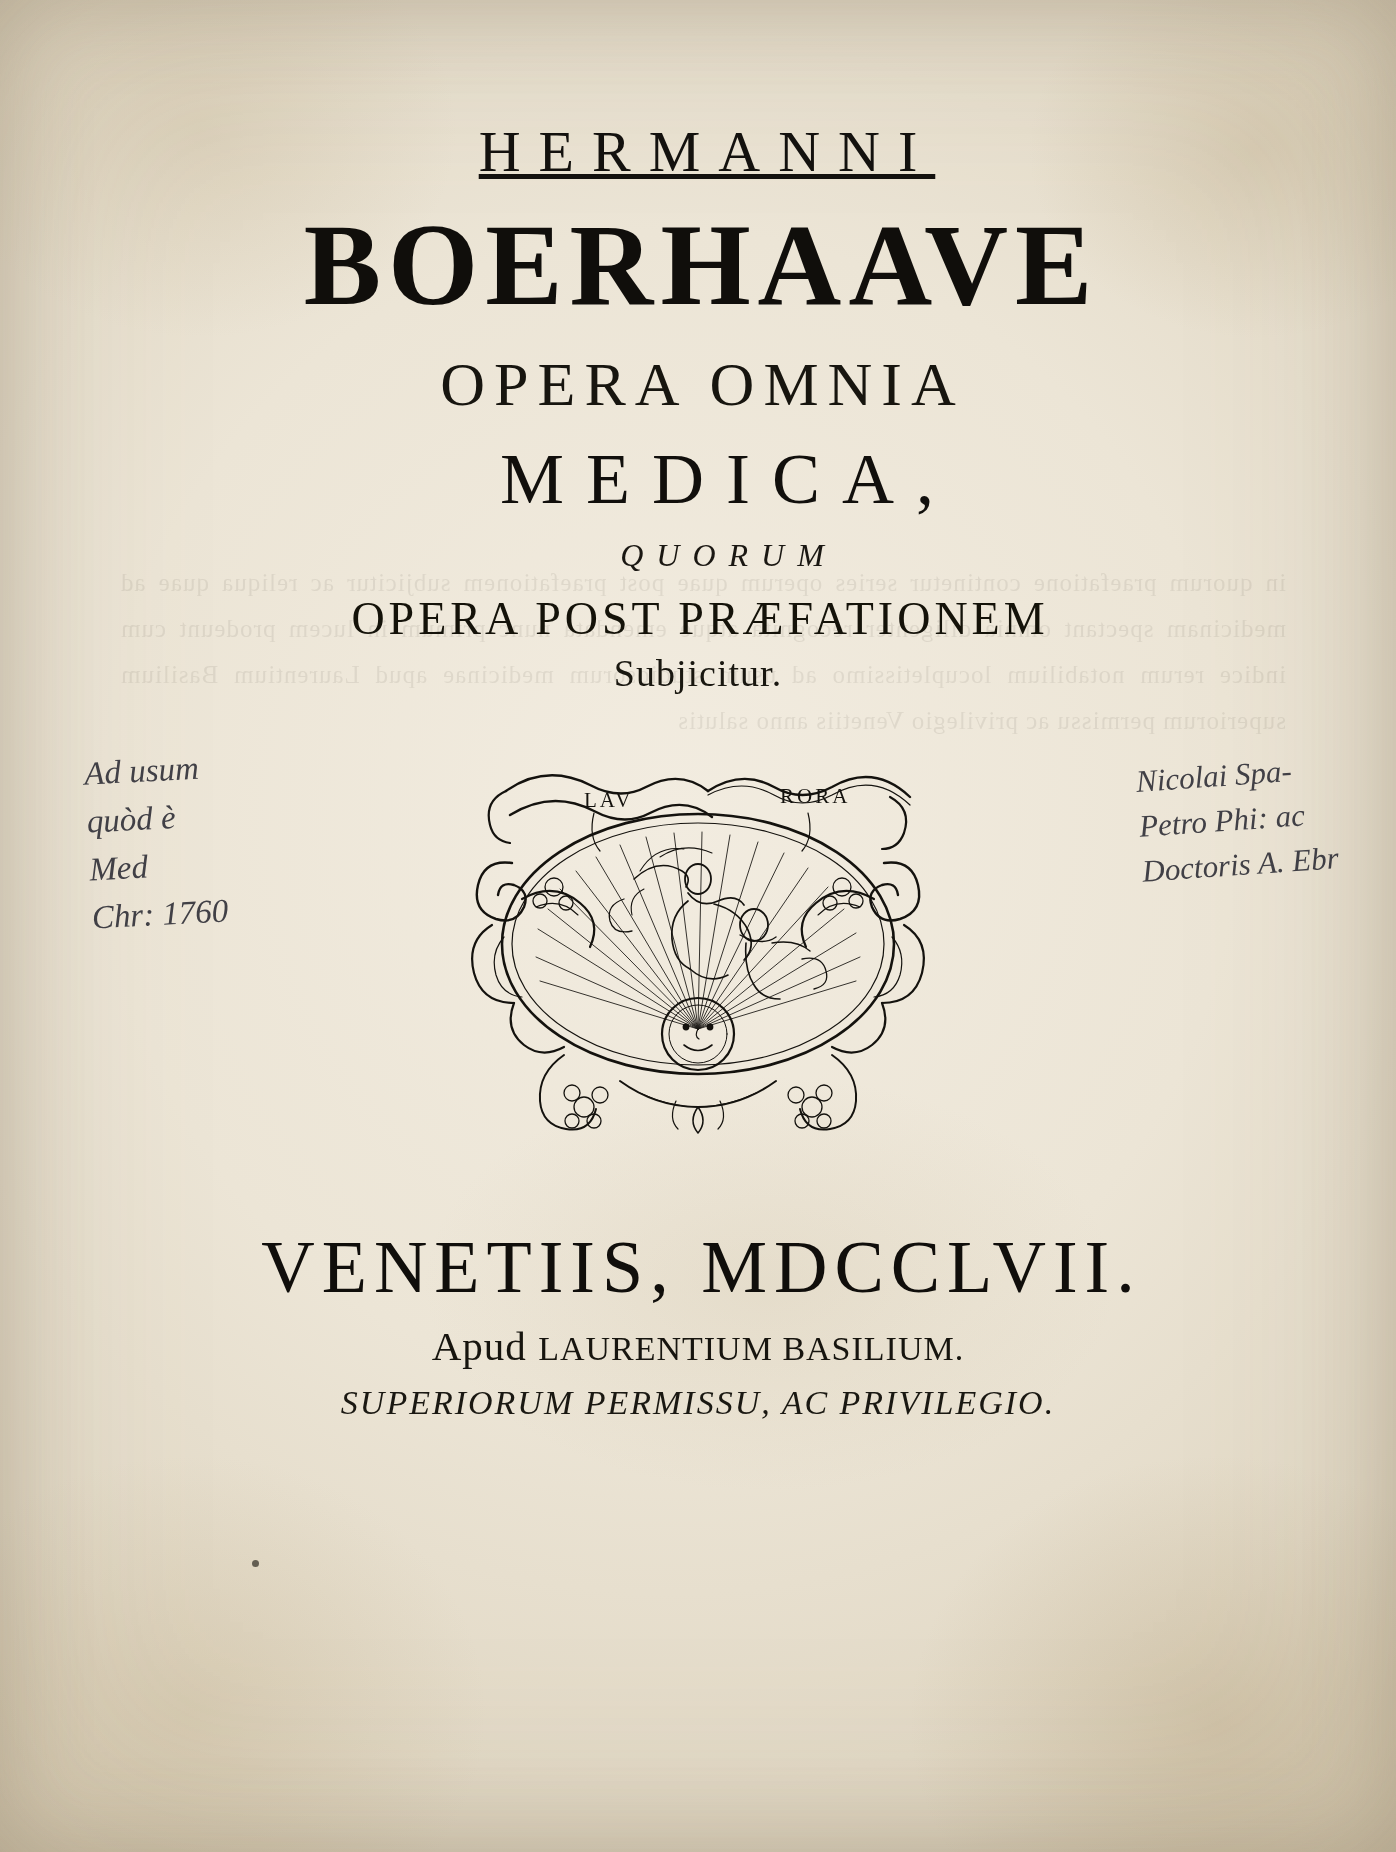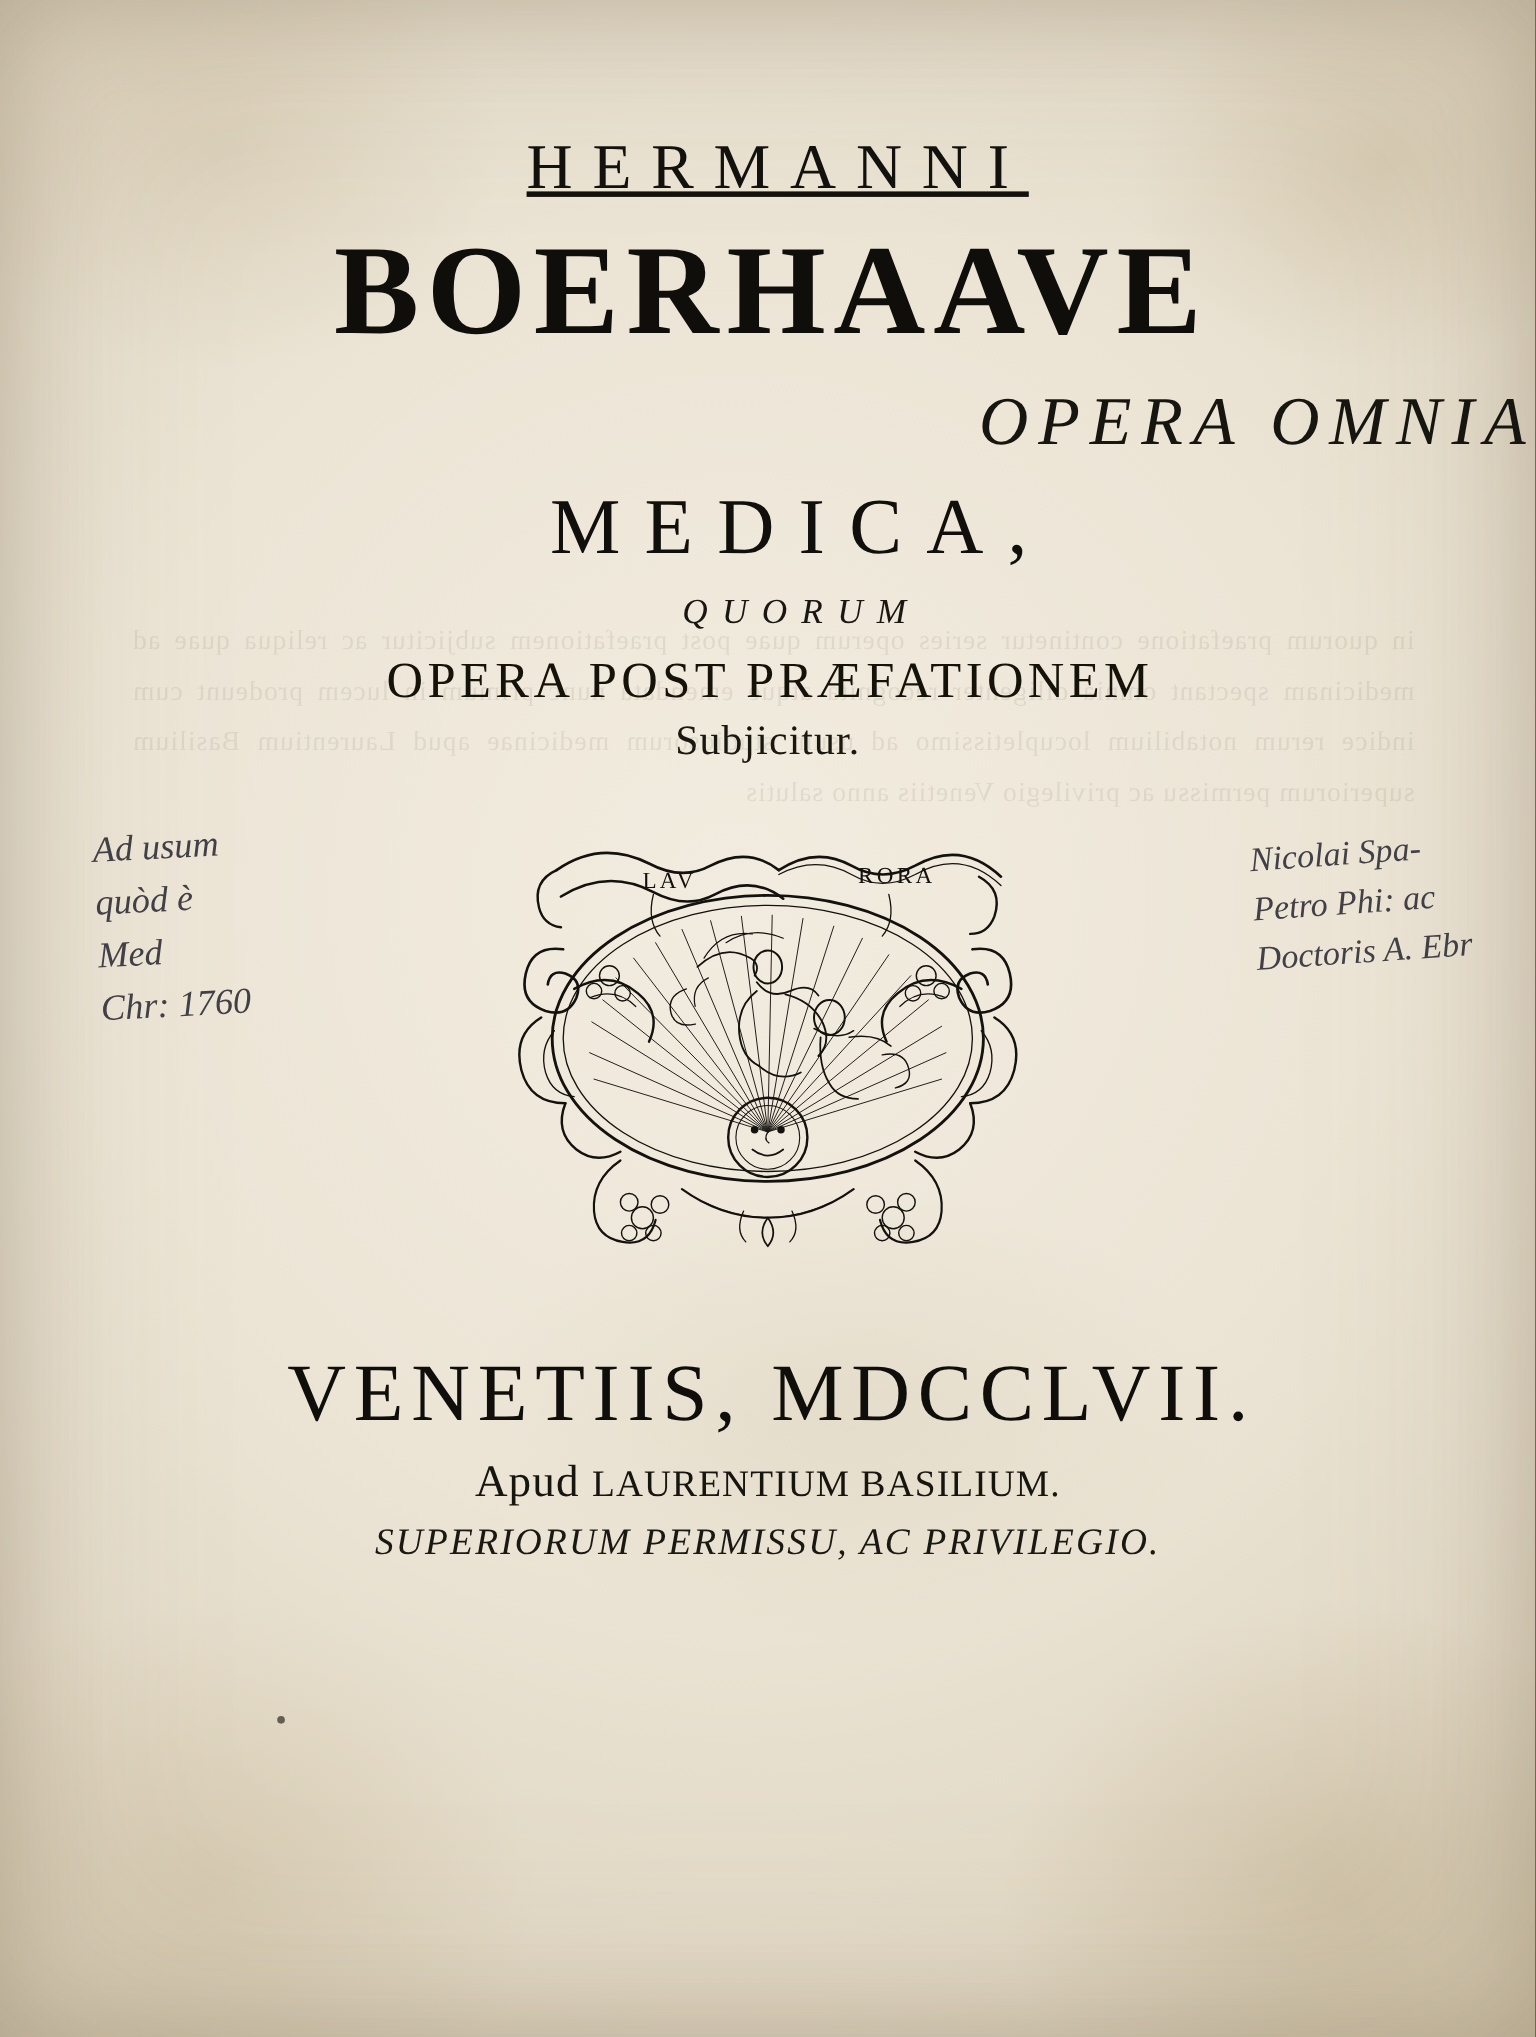--- a/index.html
+++ b/index.html
@@ -75,24 +75,22 @@
     letter-spacing: 7px;
     font-weight: 700;
     line-height: 1.0;
     text-indent: 7px;
     color: #100e0b;
   }
   .l-opera {
     margin-top: 26px;
     font-size: 62px;
     letter-spacing: 9px;
-    font-style: italic;
     text-indent: 9px;
     color: #17150f;
-    text-align: right;
   }
   .l-medica {
     margin-top: 18px;
     font-size: 72px;
     letter-spacing: 22px;
     text-indent: 22px;
     color: #110f0c;
     padding-left: 38px;
   }
   .l-quorum {

